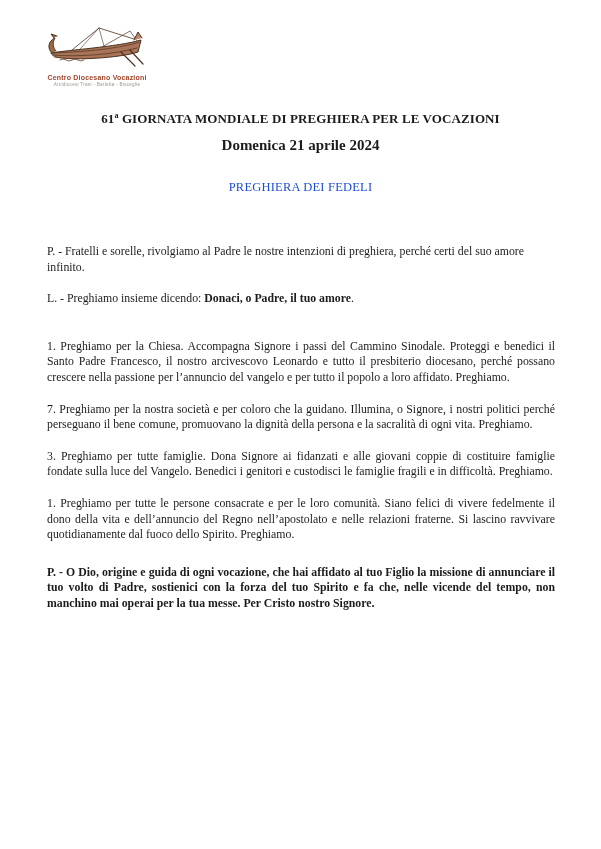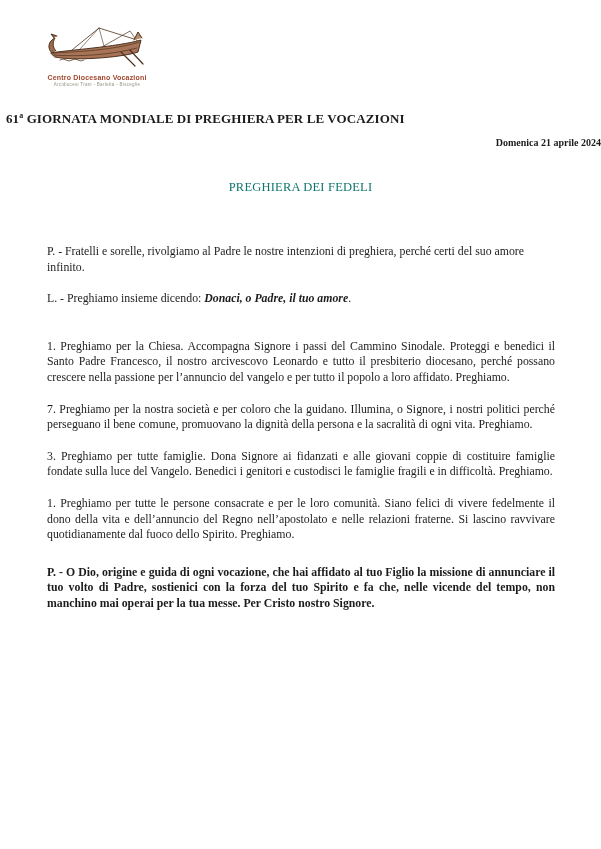--- a/index.html
+++ b/index.html
@@ -20,44 +20,44 @@
     font-family:"Liberation Sans","DejaVu Sans",sans-serif;
     font-size:7px; font-weight:bold; color:#a0452b; letter-spacing:.2px;
   }
   .logo-subcaption {
     margin-top:1px;
     font-family:"Liberation Sans","DejaVu Sans",sans-serif;
     font-size:4.5px; color:#96958a; letter-spacing:.3px;
   }
   
   .doc-title {
-    position:absolute; left:6px; right:0; top:111px;
-    text-align:left; font-weight:bold; font-size:13px; letter-spacing:.1px;
+    position:absolute; left:0; right:0; top:111px;
+    text-align:center; font-weight:bold; font-size:13px; letter-spacing:.1px;
   }
   .doc-title sup { font-size:8px; }
   .doc-date {
     position:absolute; left:0; right:0; top:137px;
-    text-align:right; font-weight:bold; font-size:10px;
+    text-align:center; font-weight:bold; font-size:15px;
   }
   .section-heading {
     position:absolute; left:0; right:0; top:180px;
     text-align:center; font-size:12.5px; letter-spacing:.2px;
   }
   
   .body-text {
     position:absolute; left:47px; top:228px; width:508px;
     font-size:11.8px; line-height:15.6px;
   }
   .para { margin:16px 0 10px 0; }
   .intro-p { margin-bottom:6px; }
   .intro-l { margin-bottom:32px; }
   .intention { text-align:justify; margin-bottom:10.5px; }
   .intention-5 { margin-bottom:10px; }
   .closing { margin-top:22px; text-align:justify;font-weight:bold; }
-  b { font-weight:bold;font-style:italic; }
+  b { font-weight:bold; }
 </style>
 </head>
 <body>
 
 <div class="page">
 
   <div class="logo">
     <span>
       <svg width="110" height="48" viewBox="0 0 110 48">
         <g fill="none" stroke="#4c3320" stroke-width="1" stroke-linecap="round">
@@ -84,21 +84,21 @@
       </svg>
     </span>
     <div class="logo-caption" style="color: rgb(160, 69, 43);">Centro Diocesano Vocazioni</div>
     <div class="logo-subcaption">Arcidiocesi Trani - Barletta - Bisceglie</div>
   </div>
 
   <div class="doc-title"><span>61</span><sup>a</sup><span> GIORNATA MONDIALE DI PREGHIERA PER LE VOCAZIONI</span></div>
 
   <div class="doc-date">Domenica 21 aprile 2024</div>
 
-  <div class="section-heading" style="color: #0f766e;">PREGHIERA DEI FEDELI</div>
+  <div class="section-heading" style="color: #1d4ed8;">PREGHIERA DEI FEDELI</div>
 
   <div class="body-text">
 
     <p class="para intro-p">P. - Fratelli e sorelle, rivolgiamo al Padre le nostre intenzioni di preghiera, perché certi del suo amore infinito.</p>
 
     <p class="para intro-l"><span>L. - Preghiamo insieme dicendo: </span><b>Donaci, o Padre, il tuo amore</b><span>.</span></p>
 
     <p class="para intention">1. Preghiamo per la Chiesa. Accompagna Signore i passi del Cammino Sinodale. Proteggi e benedici il Santo Padre Francesco, il nostro arcivescovo Leonardo e tutto il presbiterio diocesano, perché possano crescere nella passione per l’annuncio del vangelo e per tutto il popolo a loro affidato. Preghiamo.</p>
     <p class="para intention">7. Preghiamo per la nostra società e per coloro che la guidano. Illumina, o Signore, i nostri politici perché perseguano il bene comune, promuovano la dignità della persona e la sacralità di ogni vita. Preghiamo.</p>
     <p class="para intention">3. Preghiamo per tutte famiglie. Dona Signore ai fidanzati e alle giovani coppie di costituire famiglie fondate sulla luce del Vangelo. Benedici i genitori e custodisci le famiglie fragili e in difficoltà. Preghiamo.</p>

